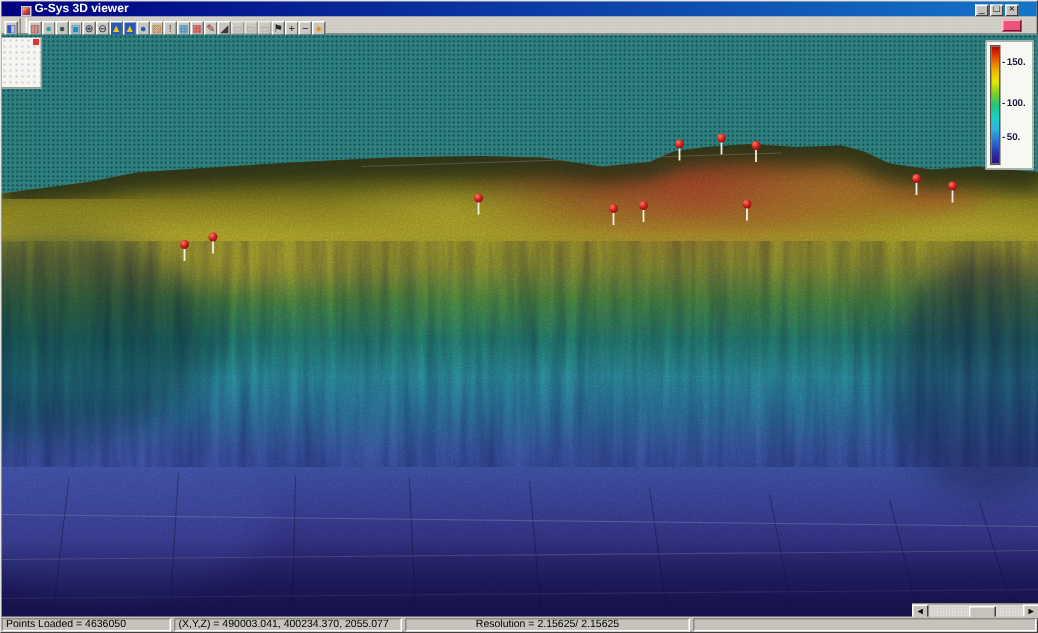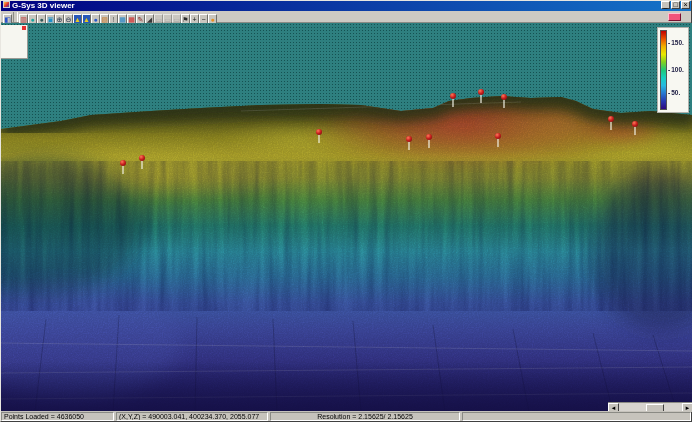--- a/index.html
+++ b/index.html
@@ -4,21 +4,21 @@
 <style>
   html,body{margin:0;padding:0;}
   body{width:692px;height:422px;overflow:hidden;font-family:"Liberation Sans",sans-serif;background:#c6c3bc;}
   .window{position:relative;width:692px;height:422px;background:#c6c3bc;
           border-top:1px solid #e8e6e0;border-left:1px solid #e8e6e0;
           border-right:1px solid #404040;border-bottom:1px solid #404040;box-sizing:border-box;}
 
   
   .titlebar{position:absolute;top:0;left:0;right:0;height:10px;
             background:linear-gradient(to right,#000080,#1574c8);
-            display:flex;align-items:flex-start;padding:0 1px;}
+            display:flex;align-items:flex-end;padding:0 12px;}
   .app-icon{width:7px;height:7px;margin:0 2px 0 1px;flex:0 0 auto;
             background:linear-gradient(135deg,#ffd040 0%,#e03030 55%,#3040c0 100%);
             border:1px solid #d0d0d0;box-sizing:border-box;}
   .title-text{color:#ffffff;font-size:8px;font-weight:bold;line-height:10px;white-space:nowrap;flex:1 1 auto;}
   .win-btn{width:9px;height:8px;margin-left:1px;background:#c6c3bc;color:#000;
            border-top:1px solid #fff;border-left:1px solid #fff;
            border-right:1px solid #404040;border-bottom:1px solid #404040;
            font-size:7px;line-height:6px;text-align:center;box-sizing:border-box;flex:0 0 auto;}
 
   

